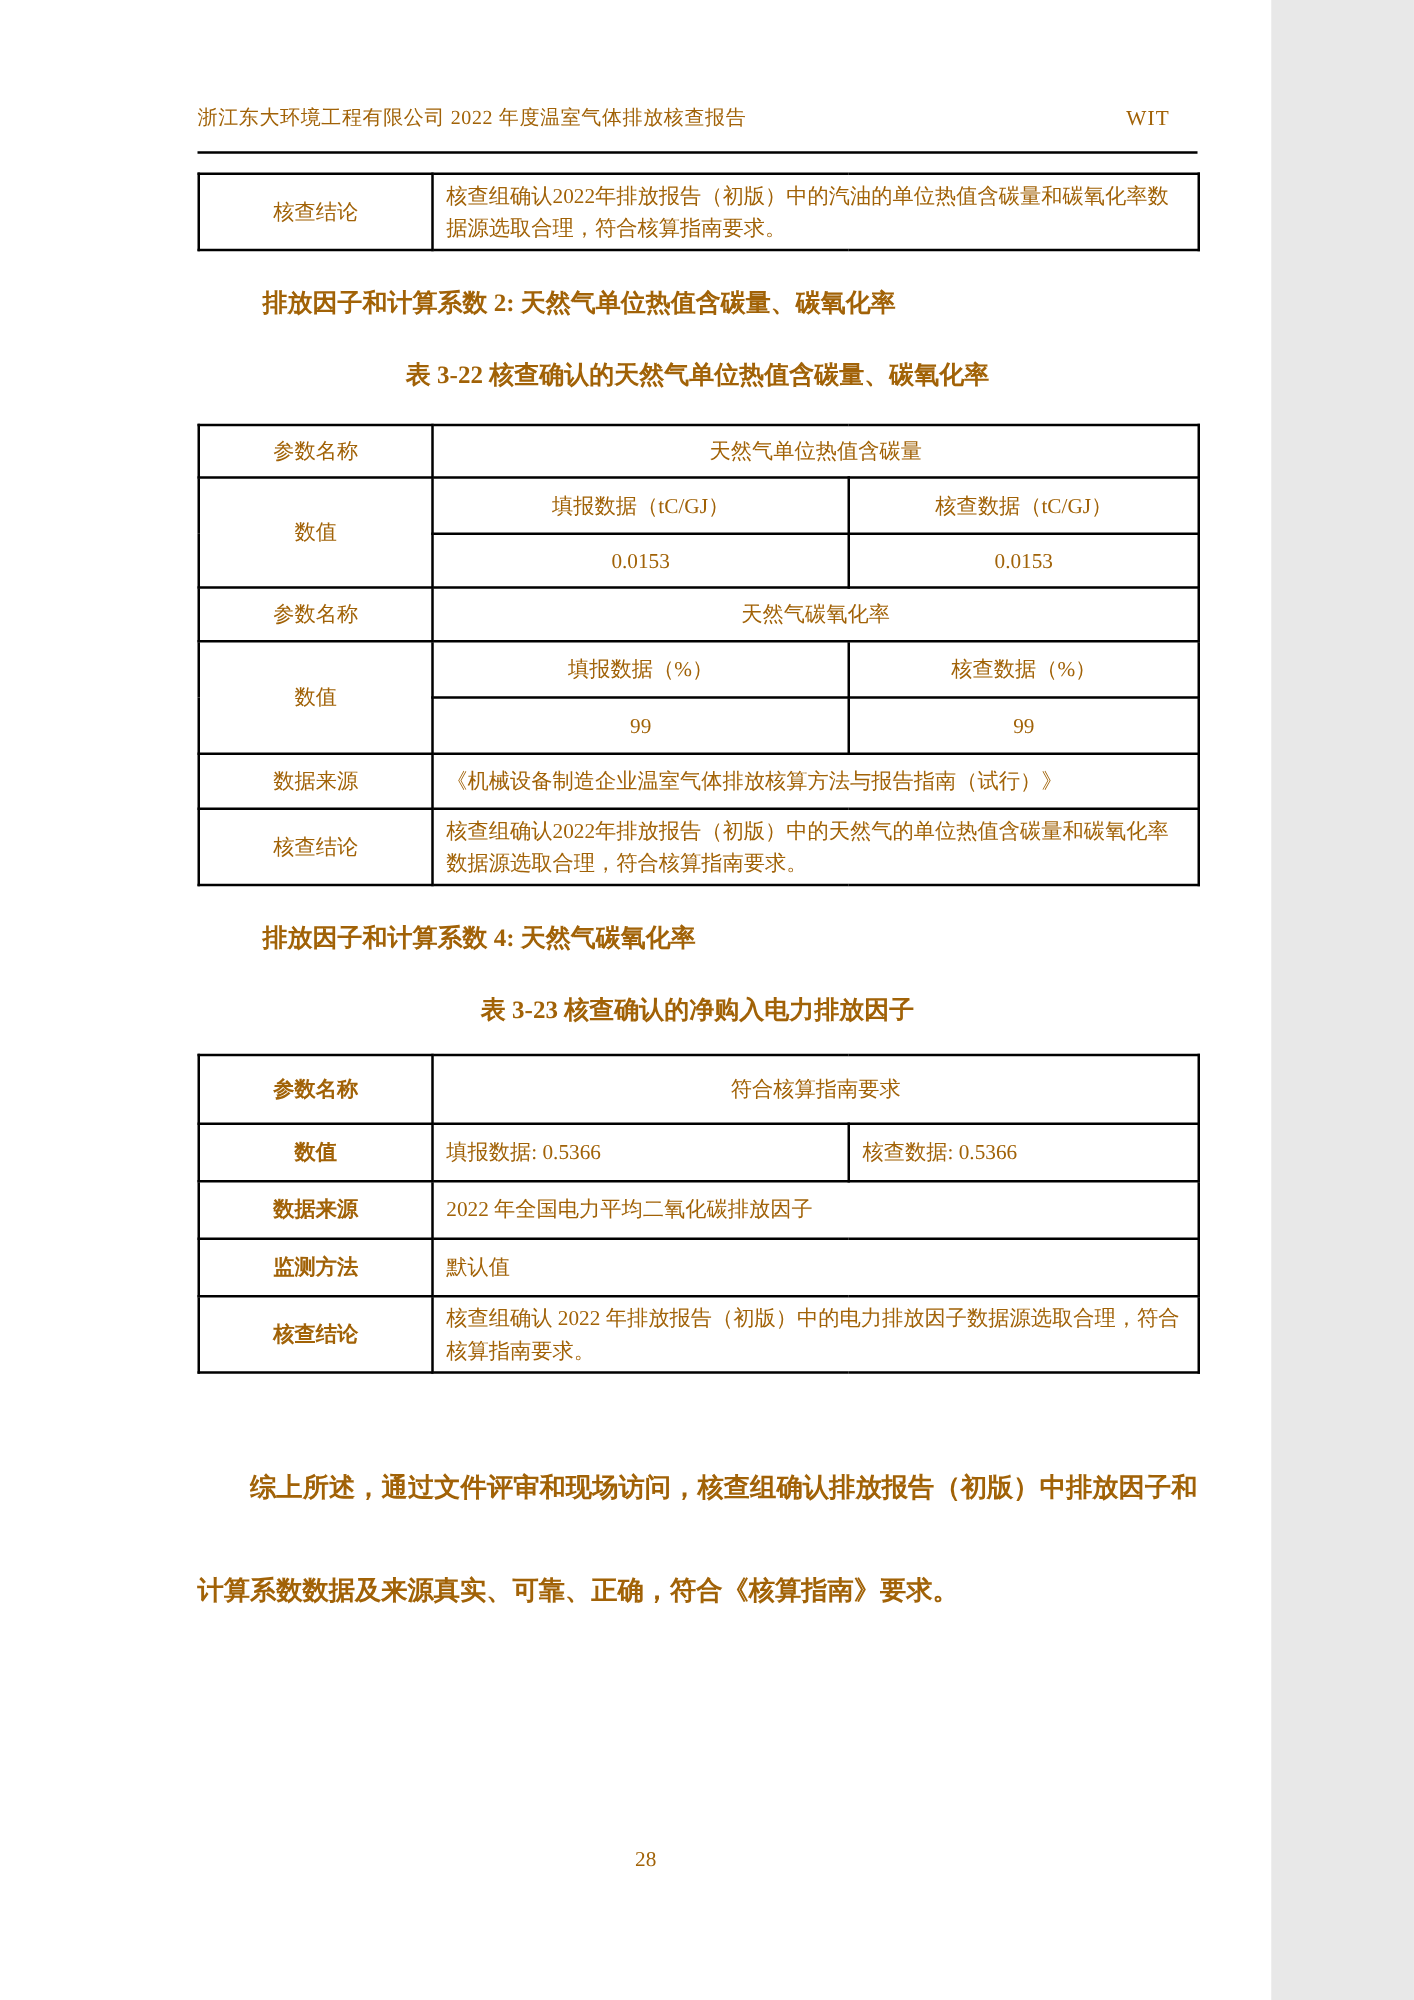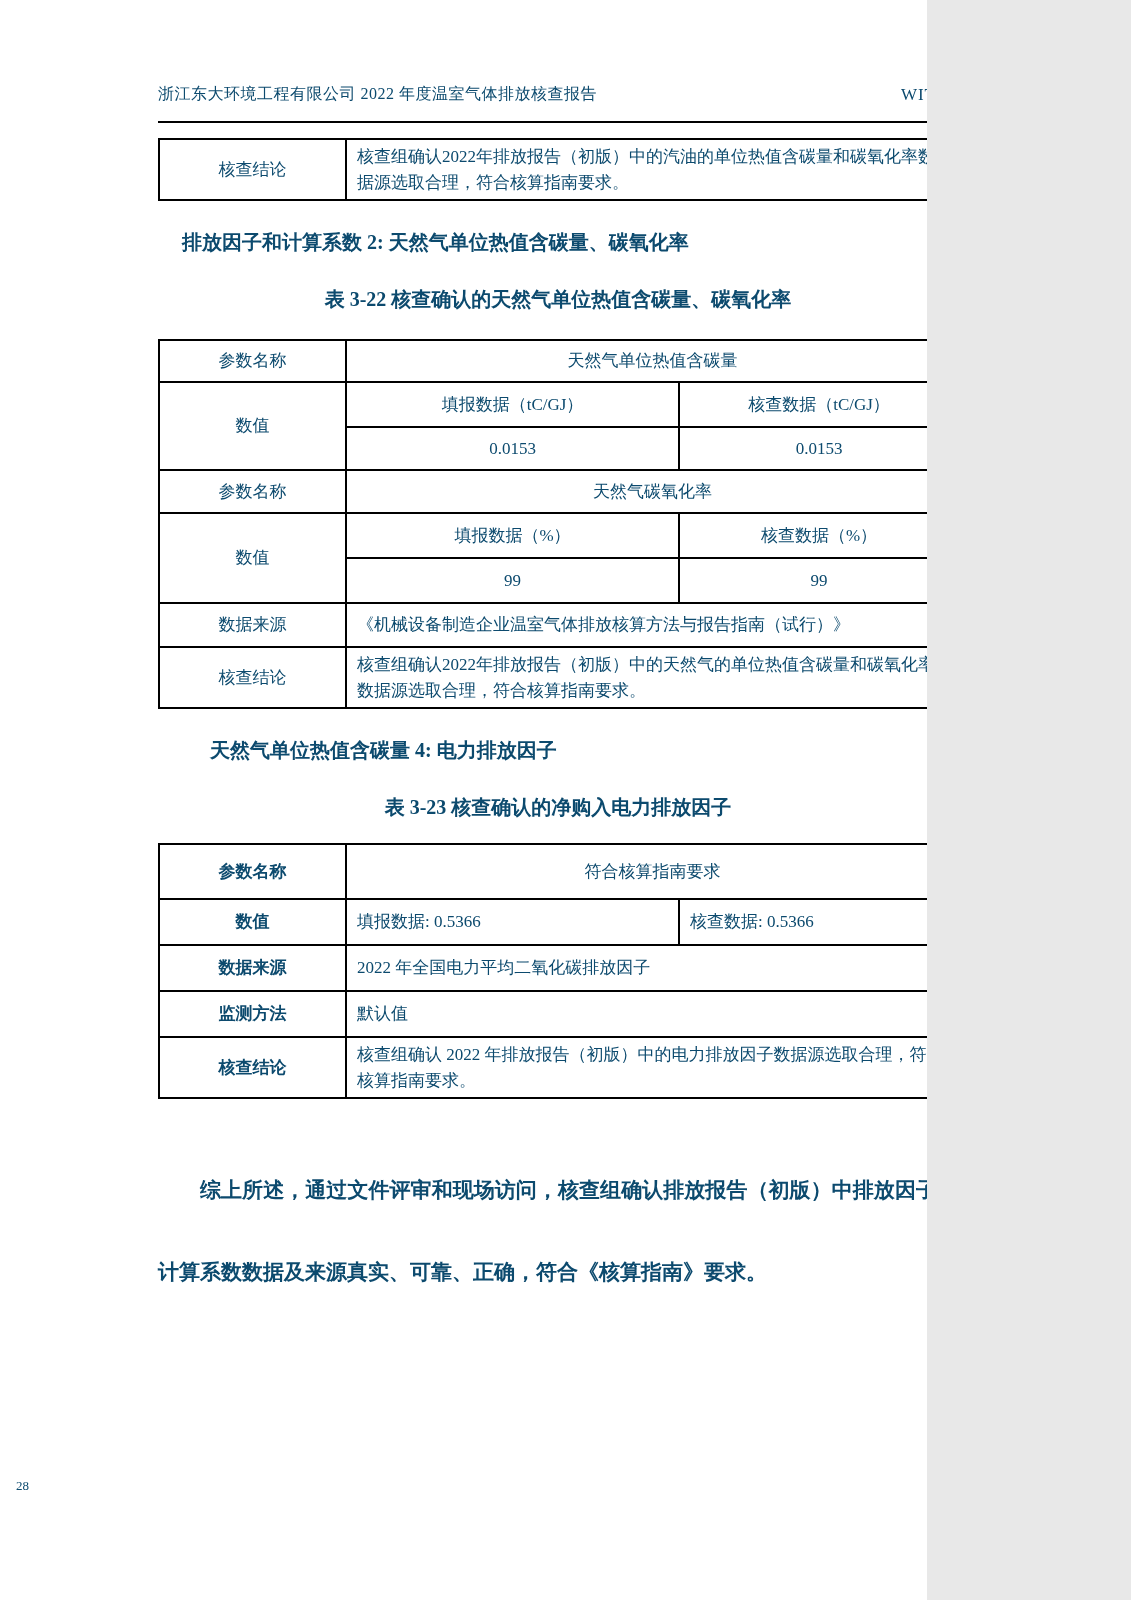--- a/index.html
+++ b/index.html
@@ -1,18 +1,18 @@
 <!DOCTYPE html>
 <html><head>
 <meta charset="utf-8">
 <style>
   html,body{margin:0;padding:0;background:#e8e8e8;}
   .page{
-    width:927px;height:1600px;background:#ffffff;position:relative;
-    font-family:"Liberation Serif","DejaVu Serif",serif;color:#0c4a6e;
+    width:1017px;height:1600px;background:#ffffff;position:relative;
+    font-family:"Liberation Serif","DejaVu Serif",serif;color:#a16207;
     box-sizing:border-box;overflow:hidden;
   }
   .content{margin-left:158px;width:800px;}
   
   .hdr{
     padding-top:84px;display:flex;justify-content:space-between;align-items:flex-end;
     font-size:16px;letter-spacing:.5px;
     border-bottom:2px solid #000;padding-bottom:16px;
   }
   .hdr .logo{font-size:17px;letter-spacing:1px;padding-right:22px;}
@@ -22,34 +22,34 @@
     border:2px solid #000;text-align:center;vertical-align:middle;
     font-size:17px;padding:2px 4px;box-sizing:border-box;line-height:1.5;
   }
   table.doc td.left{text-align:left;padding:4px 10px;margin-top:44px;}
   table.doc col.c-label{width:187px;}
   table.doc col.c-v1{width:333px;}
   table.doc col.c-v2{width:280px;}
   .boldlbl td.lbl{font-weight:bold;}
   
   .sec-heading{font-size:20px;font-weight:bold;margin:0;padding:0;}
-  .h2{margin-top:28px;margin-left:24px;}
+  .h2{margin-top:28px;margin-left:52px;}
   .h4{margin-top:28px;margin-left:52px;}
   .tbl-title{font-size:20px;font-weight:bold;text-align:center;margin-top:30px;margin-bottom:0;}
   .mt-table{margin-top:26px;}
   .mt-table2{margin-top:22px;}
   .frag{margin-top:15px;}
   
   .closing{
     margin-top:50px;font-size:21px;font-weight:bold;line-height:82px;
     text-indent:2em;text-align:justify;
   }
   
   .pagenum{
-    position:absolute;left:16px;right:0;top:1478px;font-size:13px;
+    position:absolute;left:16px;right:0;top:1478px;text-align:center;font-size:17px;
   }
   sub{font-size:12px;}
 </style>
 </head>
 <body>
 
 <div class="page">
   <div class="content">
 
     <div class="hdr">
@@ -112,21 +112,21 @@
         <td style="height:44px">数据来源</td>
         <td class="left" colspan="2">《机械设备制造企业温室气体排放核算方法与报告指南（试行）》</td>
       </tr>
       <tr>
         <td style="height:51px">核查结论</td>
         <td class="left" colspan="2">核查组确认2022年排放报告（初版）中的天然气的单位热值含碳量和碳氧化率数据源选取合理，符合核算指南要求。</td>
       </tr>
     </tbody>
       </table>
 
-    <p class="sec-heading h4">天然气单位热值含碳量 4: 电力排放因子</p>
+    <p class="sec-heading h4">排放因子和计算系数 4: 天然气碳氧化率</p>
 
     <p class="tbl-title">表 3-23 核查确认的净购入电力排放因子</p>
 
     <table class="doc mt-table2 boldlbl">
       <colgroup>
           <col class="c-label">
           <col class="c-v1">
           <col class="c-v2">
         </colgroup>
       <tbody>

